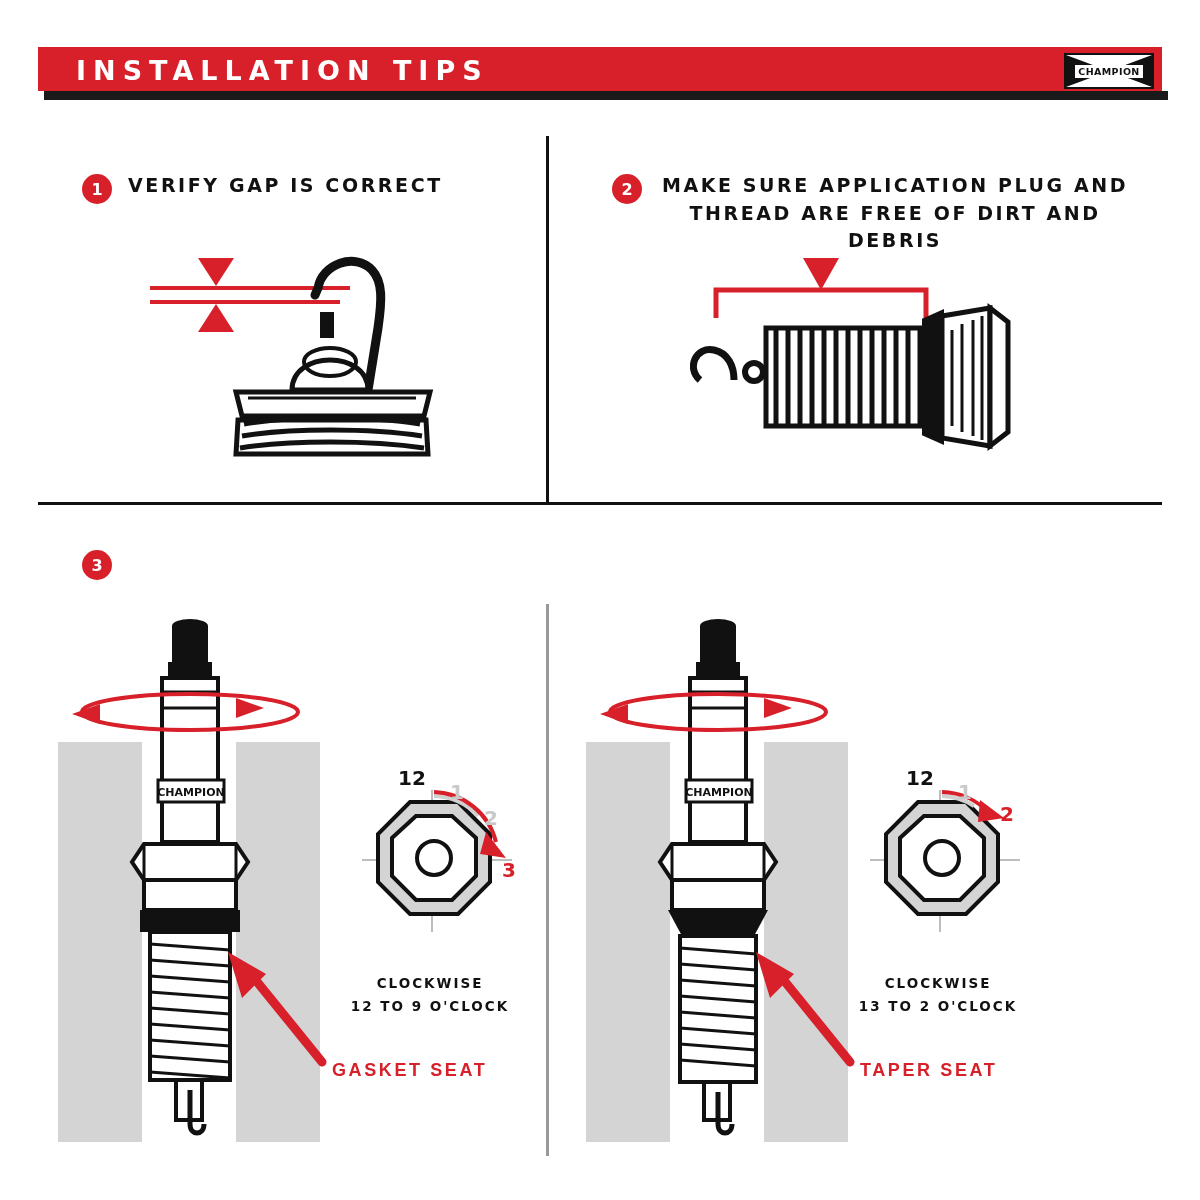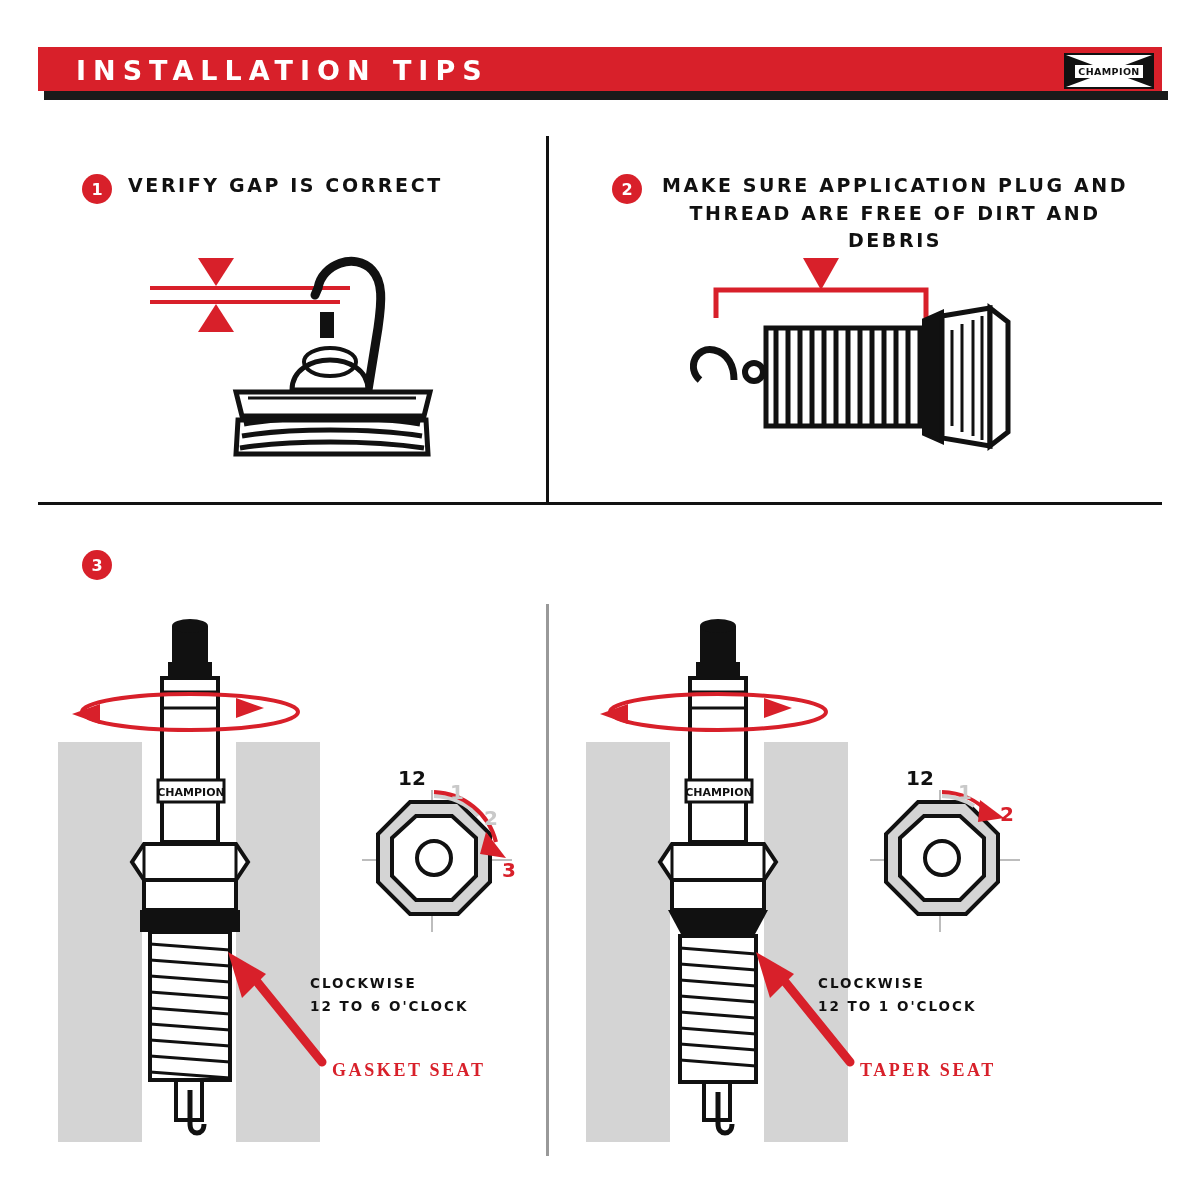--- a/index.html
+++ b/index.html
@@ -57,28 +57,28 @@
     font-family:"DejaVu Sans", sans-serif;
     font-weight:bold;font-size:19px;letter-spacing:2.6px;color:#111;
     line-height:1.45;text-transform:uppercase;text-align:center;
   }
   #step1{left:82px;top:172px;width:430px;}
   #step2{left:612px;top:172px;width:520px;}
   #step3{left:82px;top:548px;width:520px;}
 
   
   .caption{
-    position:absolute;text-align:left;
+    position:absolute;text-align:center;
     font-family:"DejaVu Sans", sans-serif;
     font-weight:bold;font-size:13.5px;letter-spacing:2px;color:#111;
     line-height:1.7;
   }
   .seat-label{
     position:absolute;
-    font-family:Liberation Serif, serif;
+    font-family:Liberation Sans, sans-serif;
     font-weight:bold;font-size:18px;letter-spacing:2.6px;color:#d8202a;
   }
   .clock-num{
     position:absolute;
     font-family:"DejaVu Sans", sans-serif;
     font-weight:bold;font-size:20px;color:#111;
   }
   .clock-num.ghost{color:#c9c9c9;}
   .clock-num.red{color:#d8202a;}
 
@@ -249,21 +249,21 @@
     <polygon points="146,72 166,98 140,94" fill="#d8202a"></polygon>
   </svg>
 
   <div class="clock-num" style="left:398px;top:766px;">12</div>
   <div class="clock-num ghost" style="left:450px;top:780px;">1</div>
   <div class="clock-num ghost" style="left:484px;top:806px;">2</div>
   <div class="clock-num red" style="left:502px;top:858px;">3</div>
 
   <div class="caption" style="left:310px;top:972px;width:240px;">
     <div>CLOCKWISE</div>
-    <div>12 TO 6 O'CLOCK</div>
+    <div>12 TO 9 O'CLOCK</div>
   </div>
 
   <svg style="position:absolute;left:568px;top:612px;" width="300" height="540" viewBox="0 0 300 540">
     <rect x="18" y="130" width="84" height="400" fill="#d4d4d4"></rect>
     <rect x="196" y="130" width="84" height="400" fill="#d4d4d4"></rect>
     <path d="M132,14 L168,14 L168,50 L132,50 Z" fill="#111"></path>
     <ellipse cx="150" cy="14" rx="18" ry="7" fill="#111"></ellipse>
     <rect x="128" y="50" width="44" height="16" fill="#111"></rect>
     <path d="M122,66 L178,66 L178,230 L122,230 Z" fill="#fff" stroke="#111" stroke-width="4"></path>
     <path d="M122,80 L178,80" stroke="#111" stroke-width="3"></path>
@@ -309,16 +309,16 @@
     <path d="M94,32 A66,66 0 0 1 142,54" fill="none" stroke="#d8202a" stroke-width="4"></path>
     <polygon points="132,40 156,58 130,62" fill="#d8202a"></polygon>
   </svg>
 
   <div class="clock-num" style="left:906px;top:766px;">12</div>
   <div class="clock-num ghost" style="left:958px;top:780px;">1</div>
   <div class="clock-num red" style="left:1000px;top:802px;">2</div>
 
   <div class="caption" style="left:818px;top:972px;width:240px;">
     <div>CLOCKWISE</div>
-    <div>12 TO 1 O'CLOCK</div>
+    <div>13 TO 2 O'CLOCK</div>
   </div>
 
 </div>
 
 </body></html>

